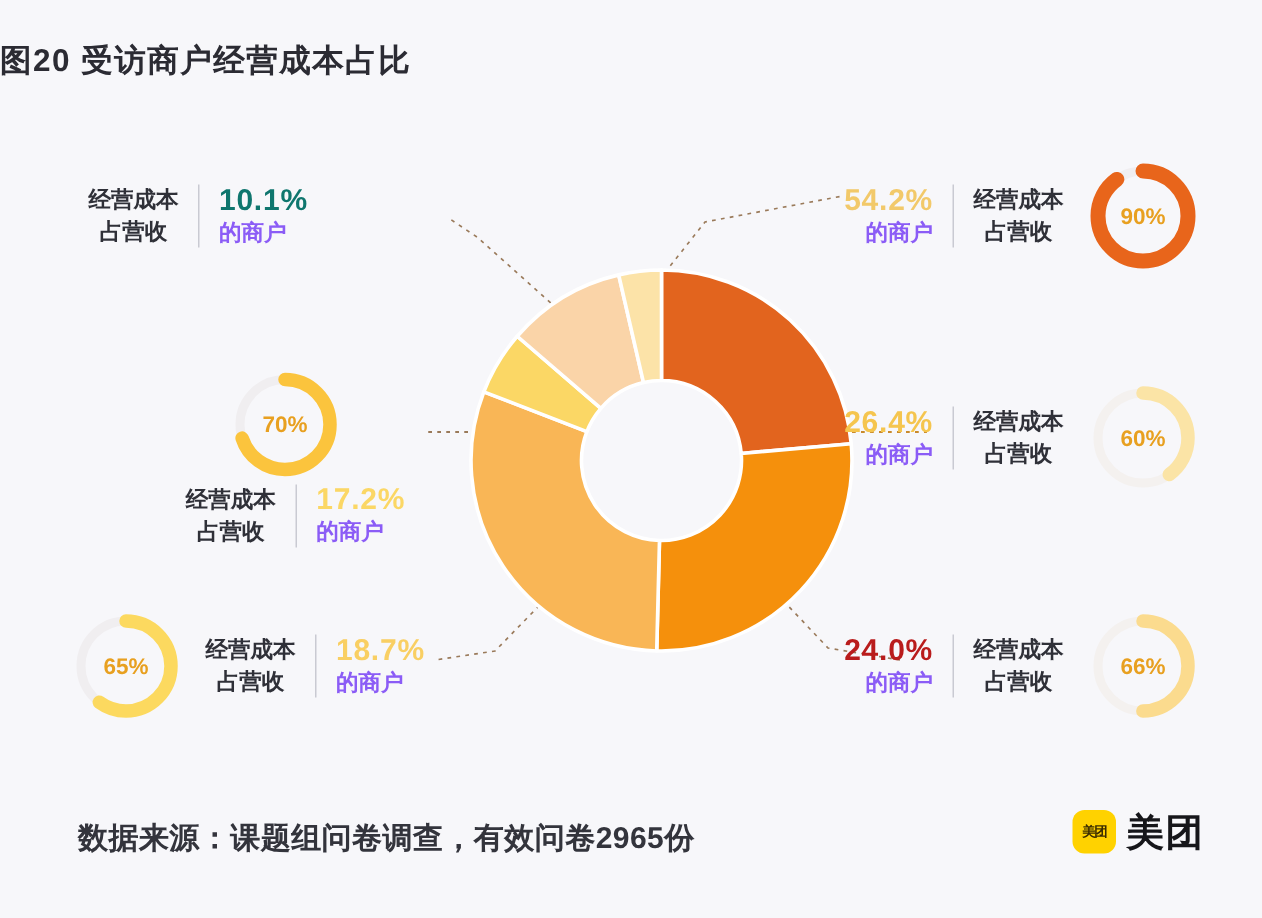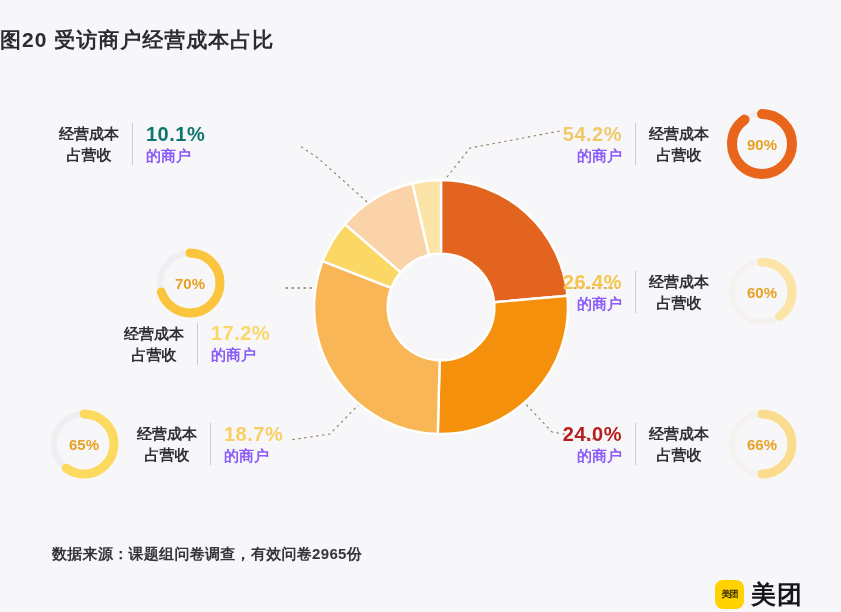--- a/index.html
+++ b/index.html
@@ -115,33 +115,32 @@
     left: 0; top: 0;
     width: 841px; height: 612px;
     pointer-events: none;
   }
 
   
   .footer-note {
     position: absolute;
     left: 52px;
     top: 545px;
-    font-size: 15px;
+    font-size: 20px;
     font-weight: bold;
     color: #33343c;
     letter-spacing: 0.3px;
   }
   .logo {
     position: absolute;
     right: 38px;
     top: 538px;
     display: flex;
     align-items: center;
     gap: 7px;
-    margin-top: 40px;
   }
   .logo-mark {
     width: 29px;
     height: 29px;
     border-radius: 8px;
     background: #ffd200;
     display: flex;
     align-items: center;
     justify-content: center;
     font-size: 9px;

